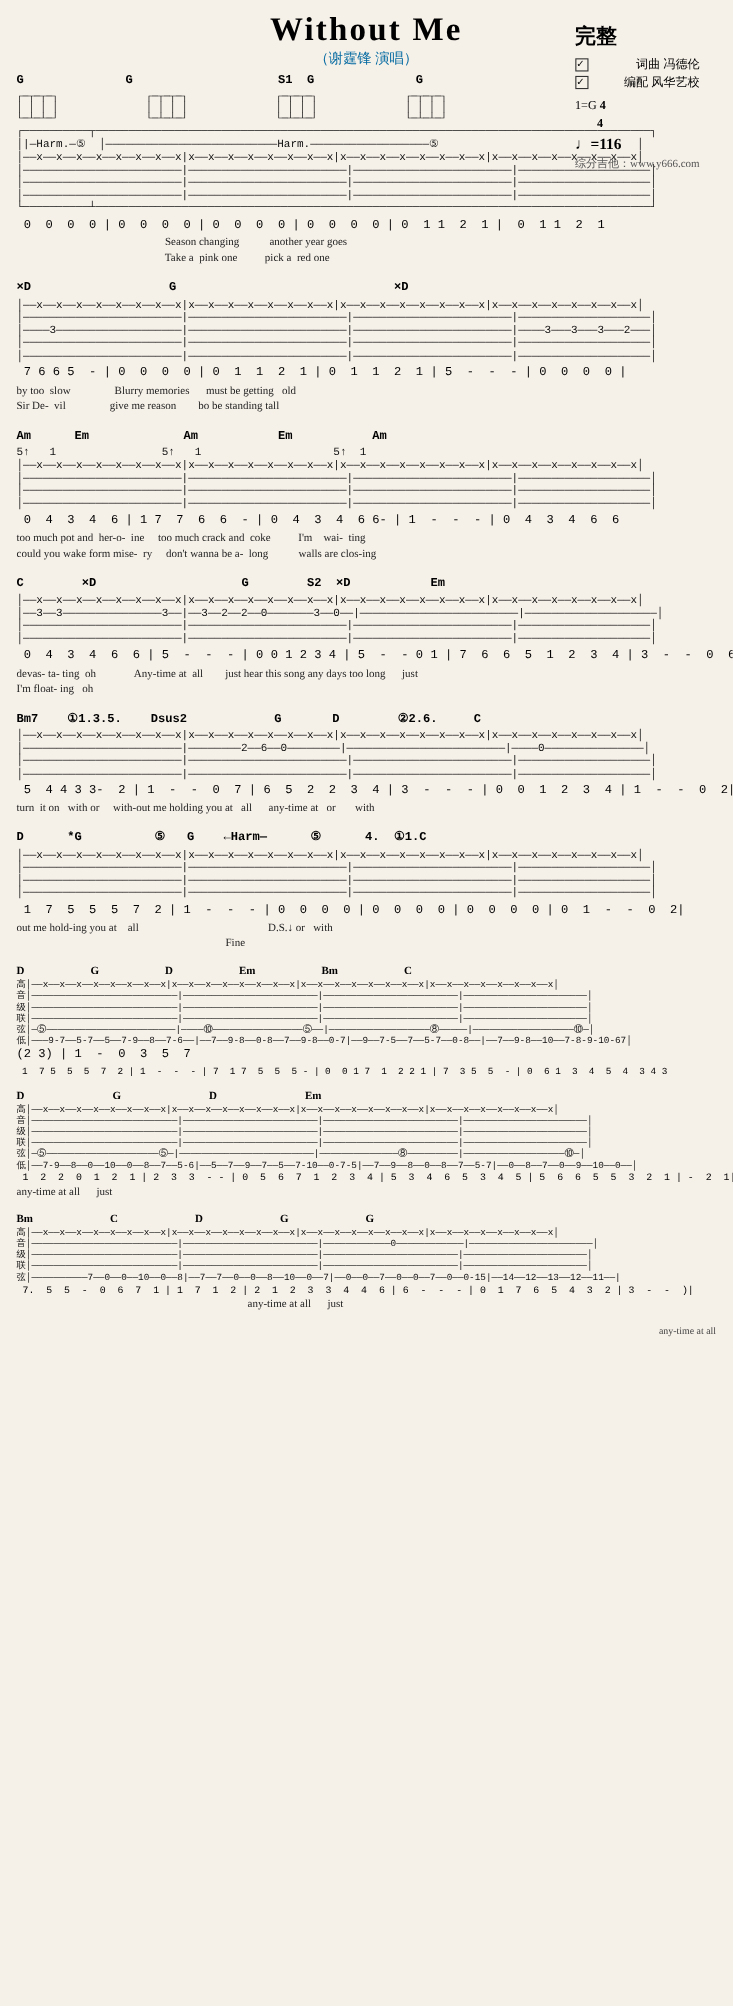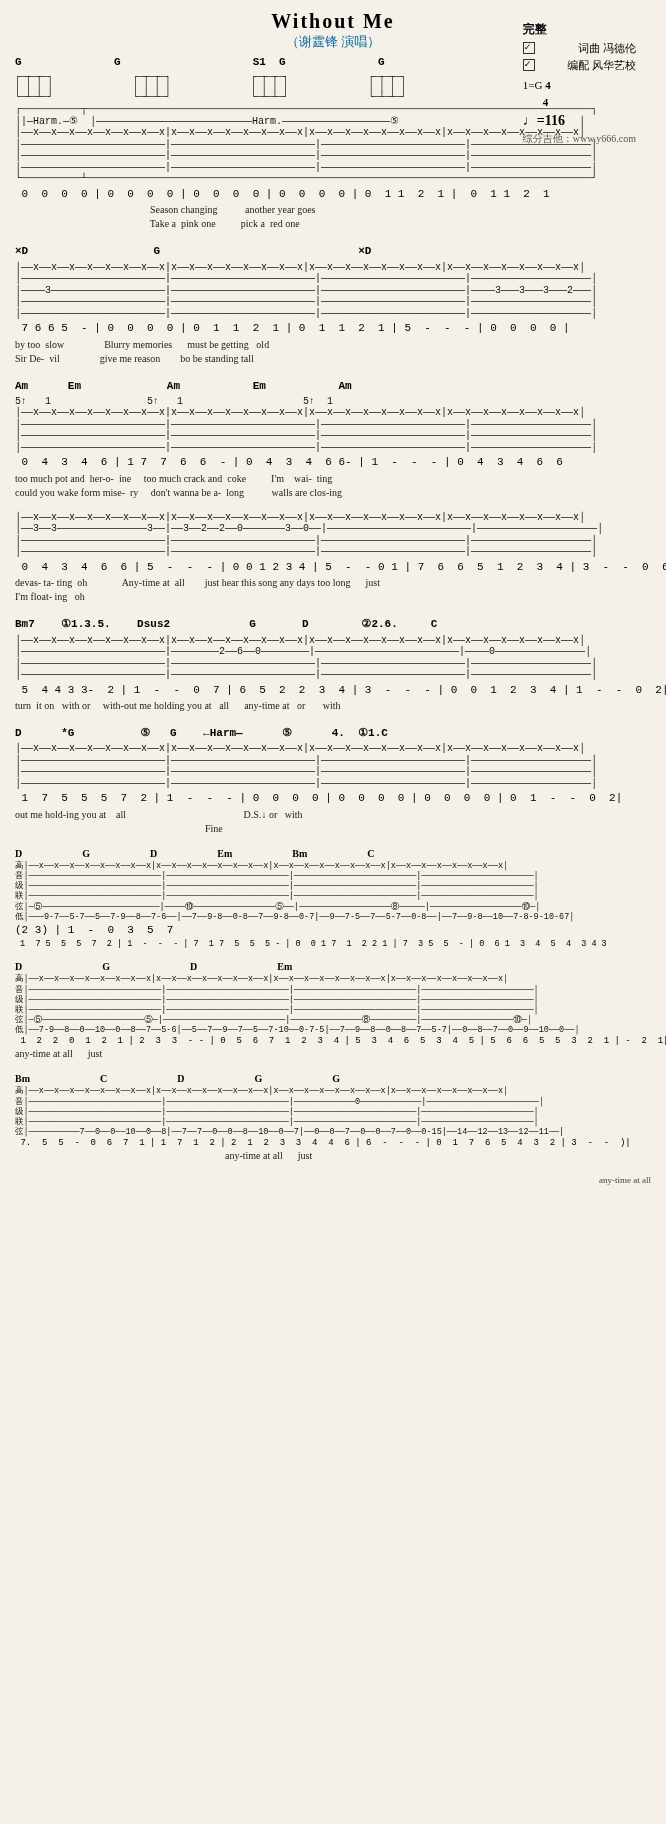--- a/index.html
+++ b/index.html
@@ -10,37 +10,37 @@
       min-height: 1824px;
       overflow-x: hidden;
     }
     .page {
       width: 666px;
       background: #f5f0e8;
       padding: 10px 15px;
       position: relative;
     }
     .song-title {
-      font-size: 20px;
+      font-size: 30px;
       font-weight: bold;
       letter-spacing: 2px;
     }
     .subtitle {
       font-size: 13px;
       color: #0369a1;
     }
     .info-block {
       position: absolute;
       right: 15px;
       top: 10px;
       font-size: 11px;
       line-height: 1.5;
     }
     .info-block .complete {
-      font-size: 12px;
+      font-size: 19px;
       font-weight: bold;
       margin-bottom: 2px;
     }
     .info-block .info-row {
       display: flex;
       align-items: center;
       gap: 3px;
       justify-content: space-between;
     }
     .checkbox-icon {
@@ -204,20 +204,21 @@
 │————————————————————————|————————————————————————|————————————————————————|————————————————————│
 │————————————————————————|————————————————————————|————————————————————————|————————————————————│</div>
         <div class="numbers-line"> 0  4  3  4  6 | 1 7  7  6  6  - | 0  4  3  4  6 6- | 1  -  -  - | 0  4  3  4  6  6</div>
         <div class="lyrics-line">too much pot and  her-o-  ine     too much crack and  coke          I'm    wai-  ting
 could you wake form mise-  ry     don't wanna be a-  long           walls are clos-ing</div>
       </div>
 
       <div style="height:4px;"></div>
 
       <div class="tab-block">
+        <div class="chords-line">C        ×D                    G        S2  ×D           Em</div>
         <div class="tab-container">│——x——x——x——x——x——x——x——x|x——x——x——x——x——x——x——x|x——x——x——x——x——x——x——x|x——x——x——x——x——x——x——x│
 │——3——3———————————————3——|——3——2——2——0———————3——0——|————————————————————————|————————————————————│
 │————————————————————————|————————————————————————|————————————————————————|————————————————————│
 │————————————————————————|————————————————————————|————————————————————————|————————————————————│</div>
         <div class="numbers-line"> 0  4  3  4  6  6 | 5  -  -  - | 0 0 1 2 3 4 | 5  -  - 0 1 | 7  6  6  5  1  2  3  4 | 3  -  -  0  6|</div>
         <div class="lyrics-line">devas- ta- ting  oh              Any-time at  all        just hear this song any days too long      just
 I'm float- ing   oh</div>
       </div>
 
       <div style="height:4px;"></div>

